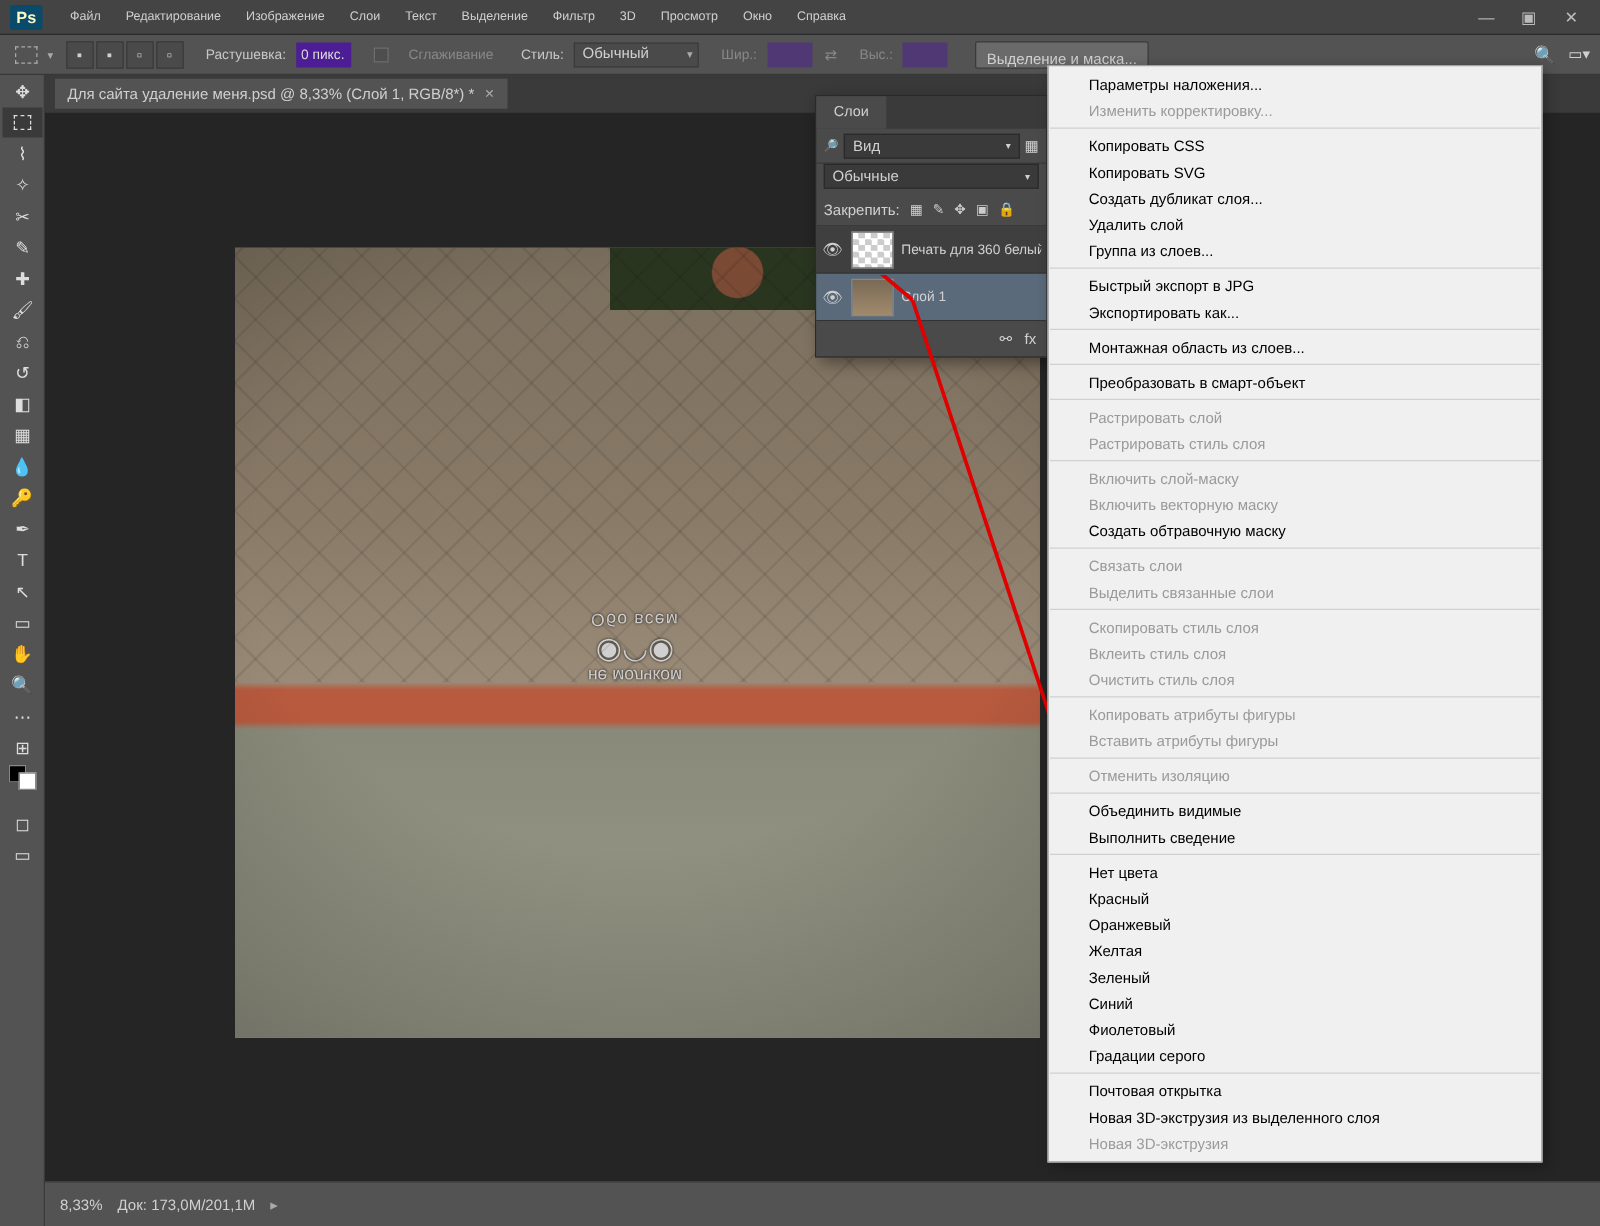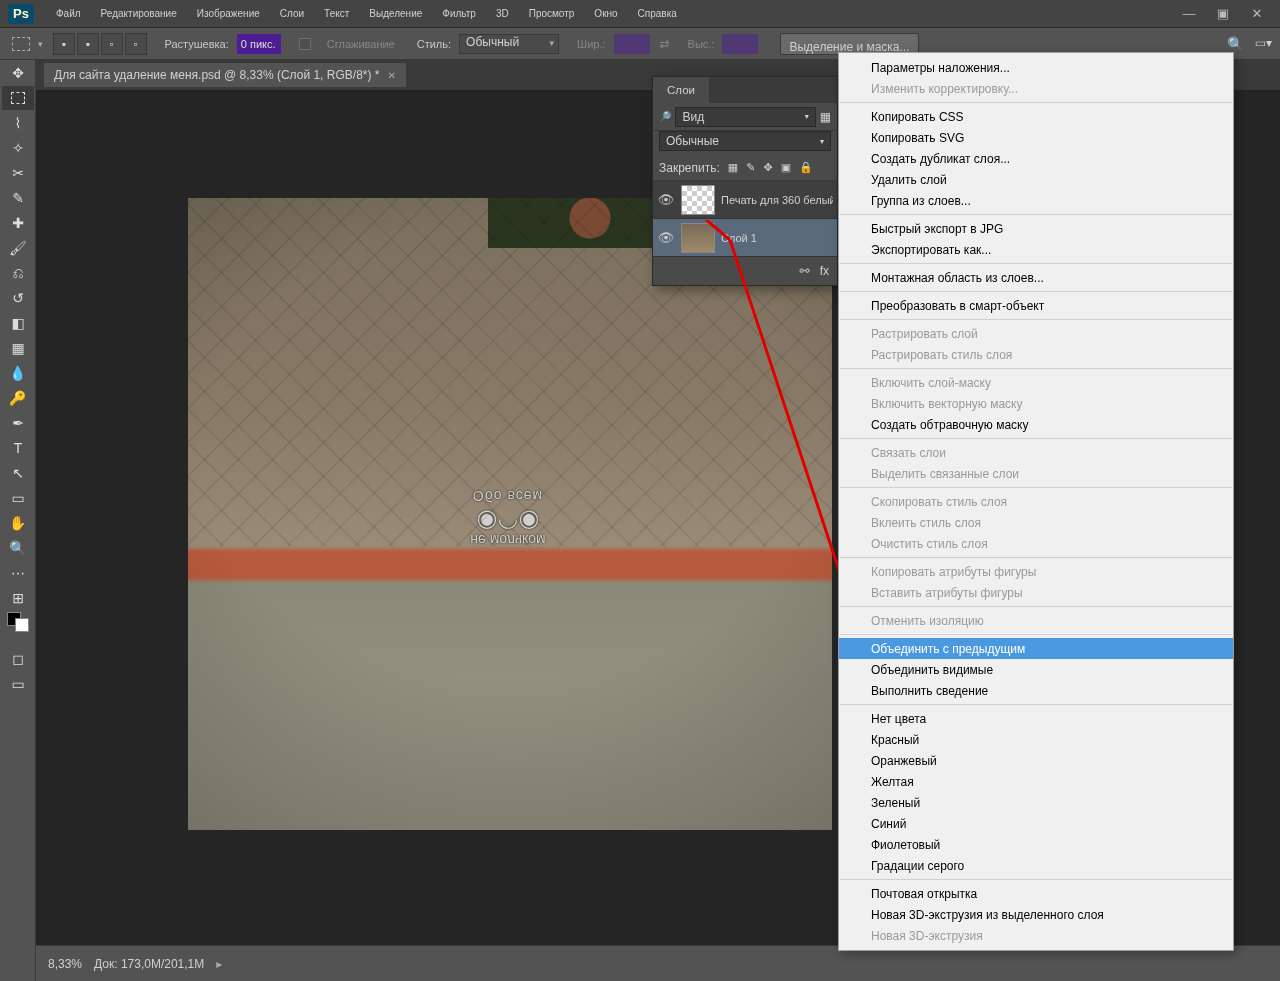--- a/index.html
+++ b/index.html
@@ -253,21 +253,20 @@
     <div class="ctx-sep"></div>
     <div class="ctx-item dis">Скопировать стиль слоя</div>
     <div class="ctx-item dis">Вклеить стиль слоя</div>
     <div class="ctx-item dis">Очистить стиль слоя</div>
     <div class="ctx-sep"></div>
     <div class="ctx-item dis">Копировать атрибуты фигуры</div>
     <div class="ctx-item dis">Вставить атрибуты фигуры</div>
     <div class="ctx-sep"></div>
     <div class="ctx-item dis">Отменить изоляцию</div>
     <div class="ctx-sep"></div>
-    <div class="ctx-item hl">Объединить с предыдущим</div>
     <div class="ctx-item">Объединить видимые</div>
     <div class="ctx-item">Выполнить сведение</div>
     <div class="ctx-sep"></div>
     <div class="ctx-item">Нет цвета</div>
     <div class="ctx-item">Красный</div>
     <div class="ctx-item">Оранжевый</div>
     <div class="ctx-item">Желтая</div>
     <div class="ctx-item">Зеленый</div>
     <div class="ctx-item">Синий</div>
     <div class="ctx-item">Фиолетовый</div>

